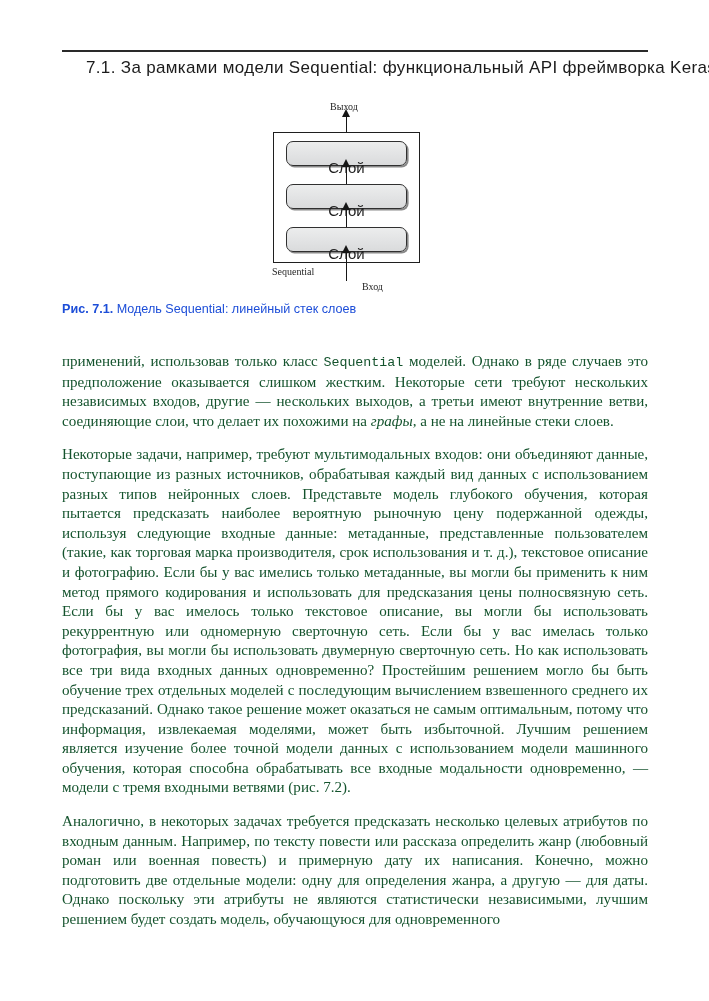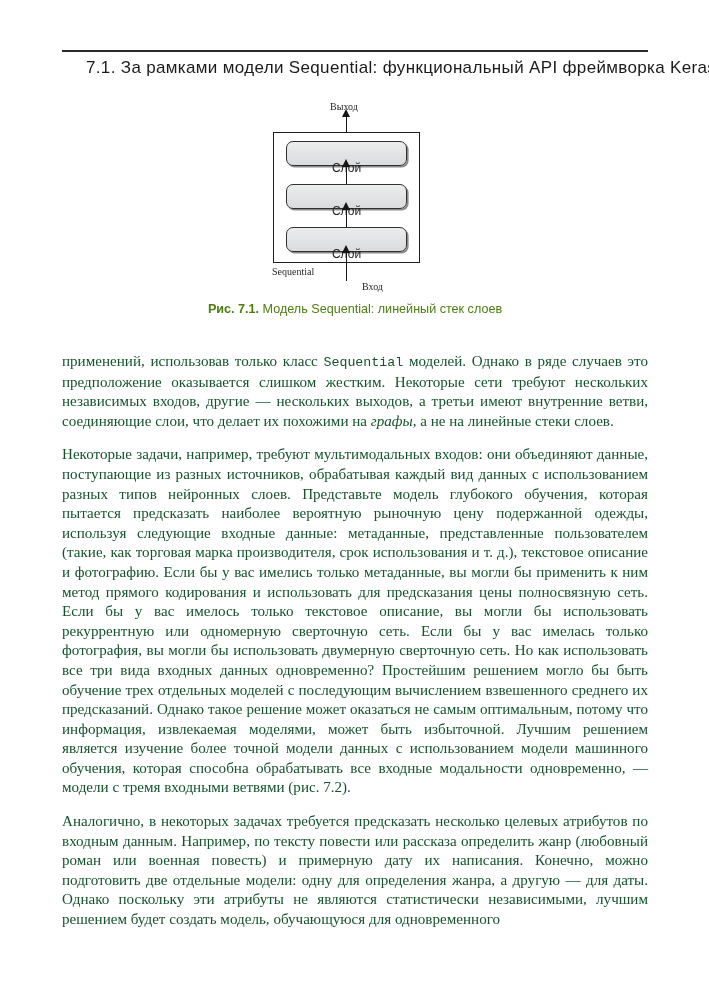--- a/index.html
+++ b/index.html
@@ -103,21 +103,21 @@
     border: 1.4px solid #303030;
     border-radius: 7px;
     background: linear-gradient(180deg, #eceded 0%, #e2e3e4 55%, #dadbdc 100%);
     box-shadow: 1.6px 1.6px 0 0 rgba(40,40,40,0.55);
     display: flex;
     align-items: center;
     justify-content: center;
   }
   .layer-box span {
     font-family: "Liberation Sans", "DejaVu Sans", sans-serif;
-    font-size: 12px;
+    font-size: 15px;
     color: #1f1f1f;
     margin-top: 28px;
   }
   .layer-1 { top: 45px; }
   .layer-2 { top: 88px; }
   .layer-3 { top: 131px; }
 
   .arrow {
     position: absolute;
     left: 283.6px;
@@ -138,24 +138,24 @@
   .arrow-out  { top: 20px;  height: 26px; }
   .arrow-a    { top: 70px;  height: 19px; }
   .arrow-b    { top: 113px; height: 19px; }
   .arrow-in   { top: 156px; height: 29px; }
 
   .fig-caption {
     position: absolute;
     left: 0;
     top: 206px;
     width: 586px;
-    text-align: center;
+    text-align: left;
     font-family: "Liberation Sans", "DejaVu Sans", sans-serif;
     font-size: 12.6px;
-    color: #4d7c0f;
+    color: #1d4ed8;
   }
   .fig-caption b { font-weight: bold; }
 
   
   .body {
     position: absolute;
     left: 62px;
     top: 352px;
     width: 586px;
   }

